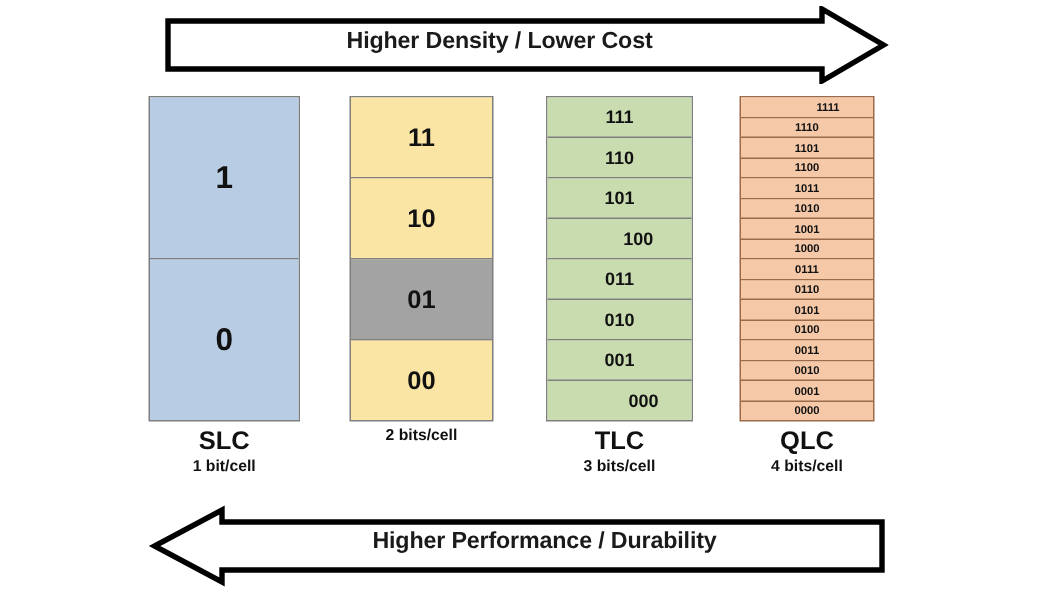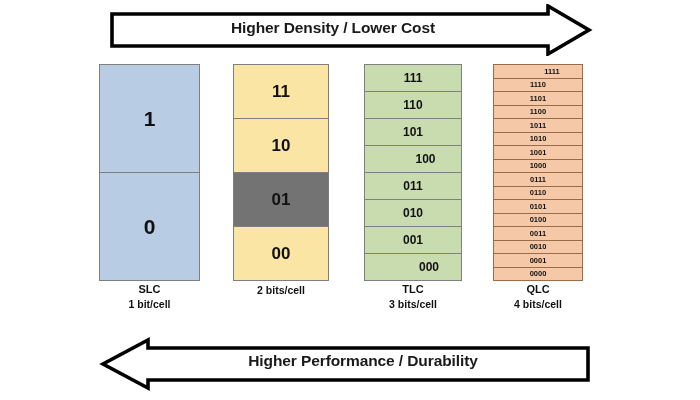--- a/index.html
+++ b/index.html
@@ -80,21 +80,21 @@
   }
   .cell:last-child { border-bottom: none; }
 
   .caption {
     position: absolute;
     width: 100%;
     text-align: center;
     left: 0;
   }
   .caption .name {
-    font-size: 11px;
+    font-size: 17px;
     font-weight: bold;
     color: #111111;
     display: block;
     line-height: 1.25;
   }
   .caption .sub {
     font-size: 10.5px;
     font-weight: bold;
     color: #111111;
     display: block;
@@ -145,21 +145,21 @@
   </div>
 
   <div class="column" id="col-mlc">
     <div class="stack" style="border-color: rgb(127, 127, 127);">
         <div class="cell" style="background: rgb(251, 229, 165); border-bottom-color: rgb(127, 127, 127);">
           <span>11</span>
         </div>
         <div class="cell" style="background: rgb(251, 229, 165); border-bottom-color: rgb(127, 127, 127);">
           <span>10</span>
         </div>
-        <div class="cell" style="background: #737373; border-bottom-color: rgb(127, 127, 127);">
+        <div class="cell" style="background: #a3a3a3; border-bottom-color: rgb(127, 127, 127);">
           <span>01</span>
         </div>
         <div class="cell" style="background: rgb(251, 229, 165); border-bottom-color: rgb(127, 127, 127);">
           <span>00</span>
         </div>
       </div>
     <div class="caption">
       <span class="sub">2 bits/cell</span>
     </div>
   </div>

